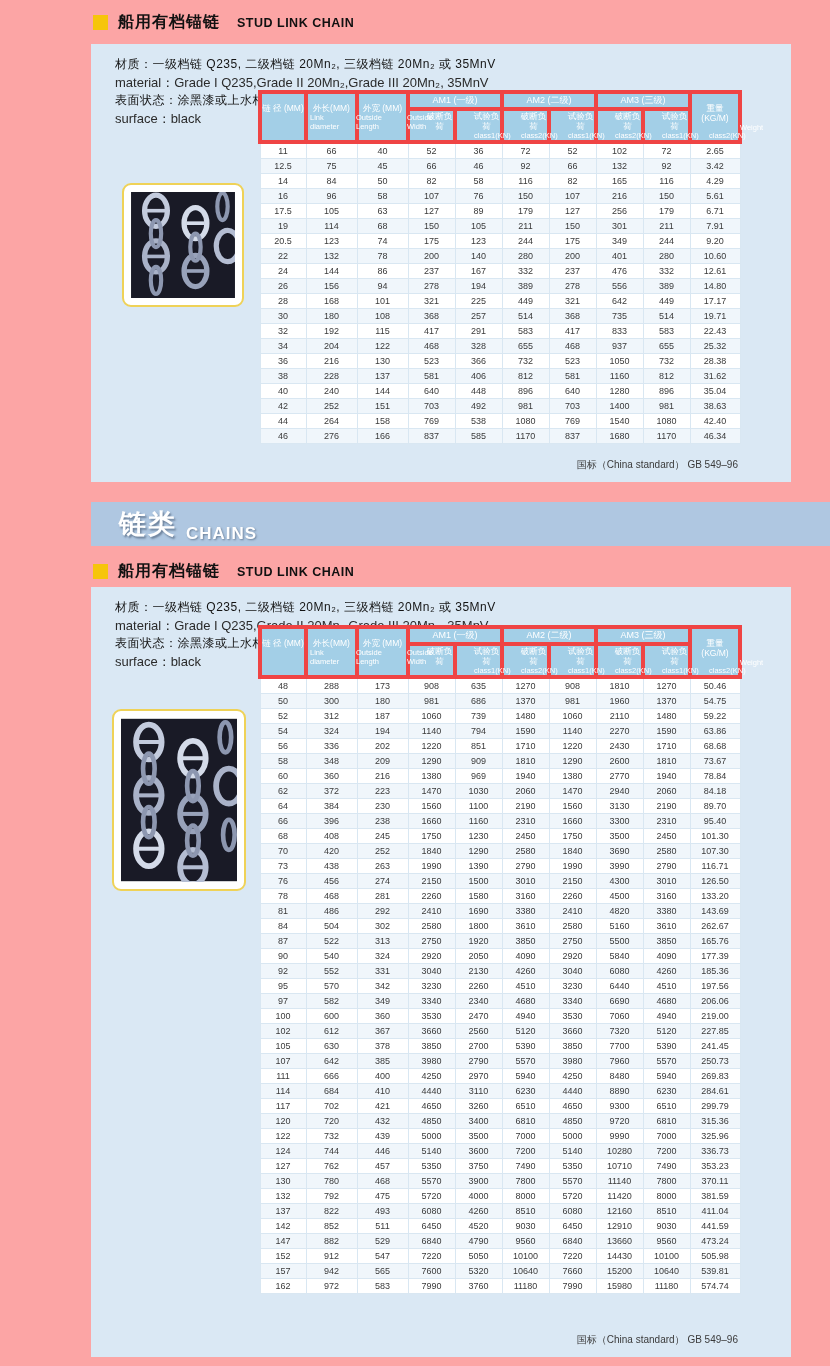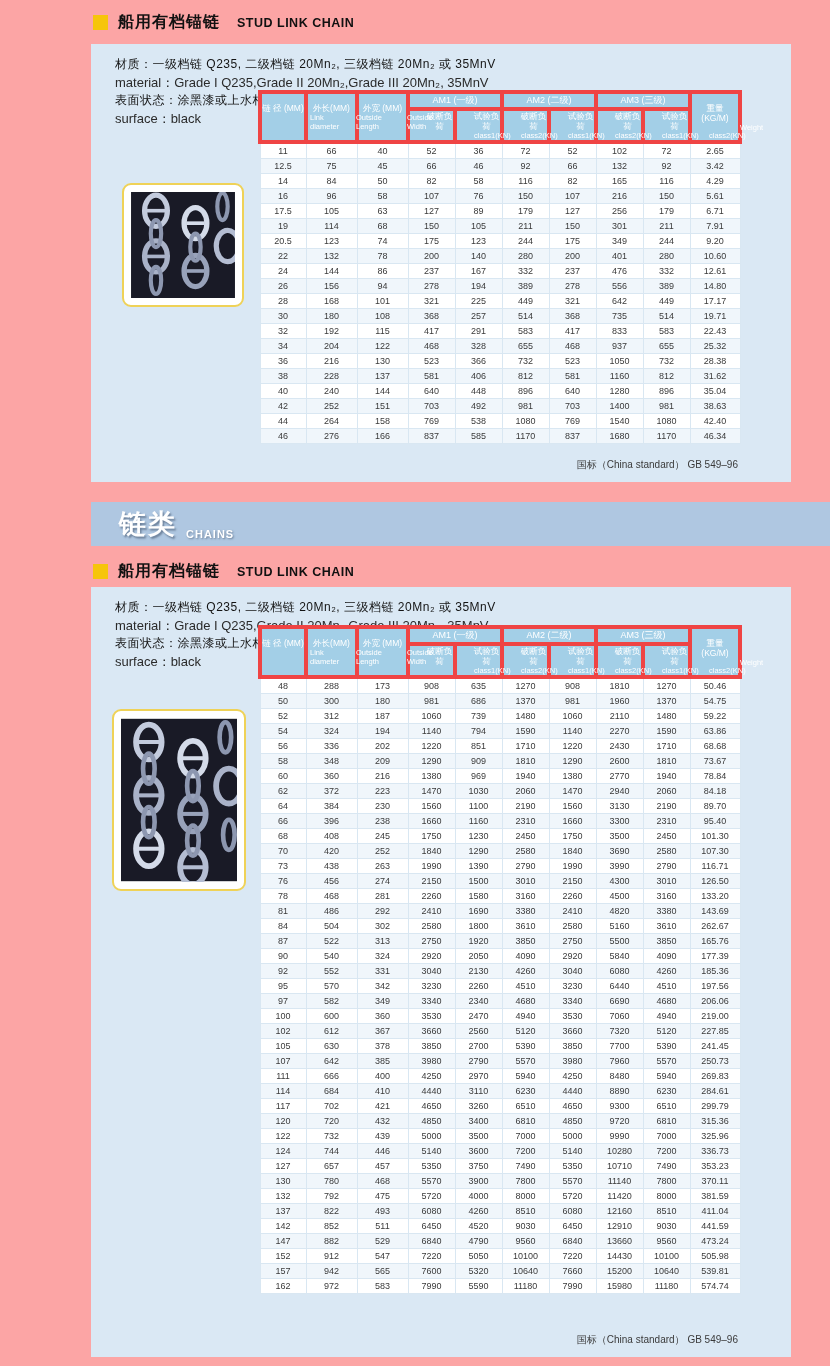--- a/index.html
+++ b/index.html
@@ -37,21 +37,21 @@
   td { background:#ffffff; border:1px solid #dcitted; border:1px solid #d9e7f2; text-align:center;
        font-size:9px; color:#3a3a3a; padding:2px 1px; height:15px; }
   tbody tr:nth-child(even) td { background:#f0f6fb; }
   .note { position:absolute; font-size:10px; color:#3a3a3a; text-align:right; width:480px; }
 
   
   .banner { position:absolute; left:91px; top:502px; width:748px; height:44px; background:#AFC7E1;
             display:flex; align-items:center; }
   .banner .zh { font-size:27px; font-weight:bold; color:#ffffff; margin-left:28px;
                 text-shadow:1.5px 1.5px 2px rgba(90,110,135,.8); letter-spacing:2px; }
-  .banner .en { font-size:11px; font-weight:bold; color:#ffffff; margin-left:9px; margin-top:20px;
+  .banner .en { font-size:17px; font-weight:bold; color:#ffffff; margin-left:9px; margin-top:20px;
                 text-shadow:1px 1px 2px rgba(90,110,135,.8); letter-spacing:1px; }
 
   
   .wm { position:absolute; font-size:52px; font-weight:bold; color:rgba(160,175,195,.14);
         transform:rotate(-18deg); white-space:nowrap; pointer-events:none; letter-spacing:14px; }
 </style>
 </head>
 <body>
 
 <div class="page">
@@ -904,21 +904,21 @@
               <td>5140</td>
               <td>3600</td>
               <td>7200</td>
               <td>5140</td>
               <td>10280</td>
               <td>7200</td>
               <td>336.73</td>
             </tr>
             <tr>
               <td>127</td>
-              <td>657</td>
+              <td>762</td>
               <td>457</td>
               <td>5350</td>
               <td>3750</td>
               <td>7490</td>
               <td>5350</td>
               <td>10710</td>
               <td>7490</td>
               <td>353.23</td>
             </tr>
             <tr>
@@ -1003,21 +1003,21 @@
               <td>7660</td>
               <td>15200</td>
               <td>10640</td>
               <td>539.81</td>
             </tr>
             <tr>
               <td>162</td>
               <td>972</td>
               <td>583</td>
               <td>7990</td>
-              <td>5590</td>
+              <td>3760</td>
               <td>11180</td>
               <td>7990</td>
               <td>15980</td>
               <td>11180</td>
               <td>574.74</td>
             </tr>
           </tbody>
       </table>
     </div>
 

